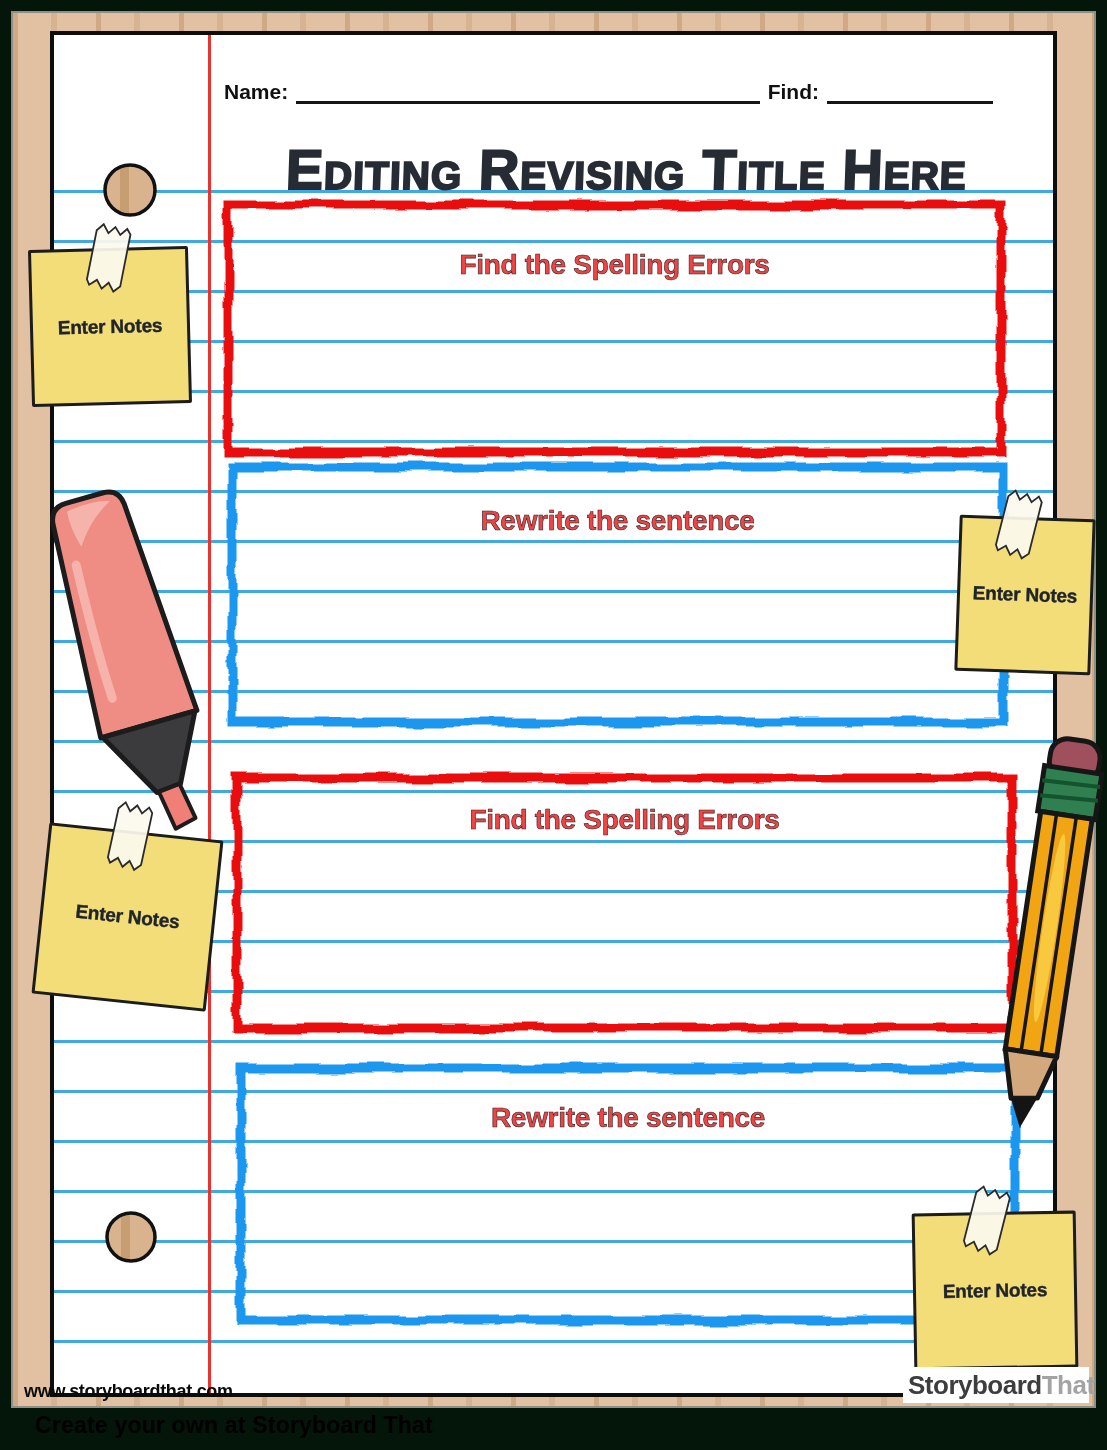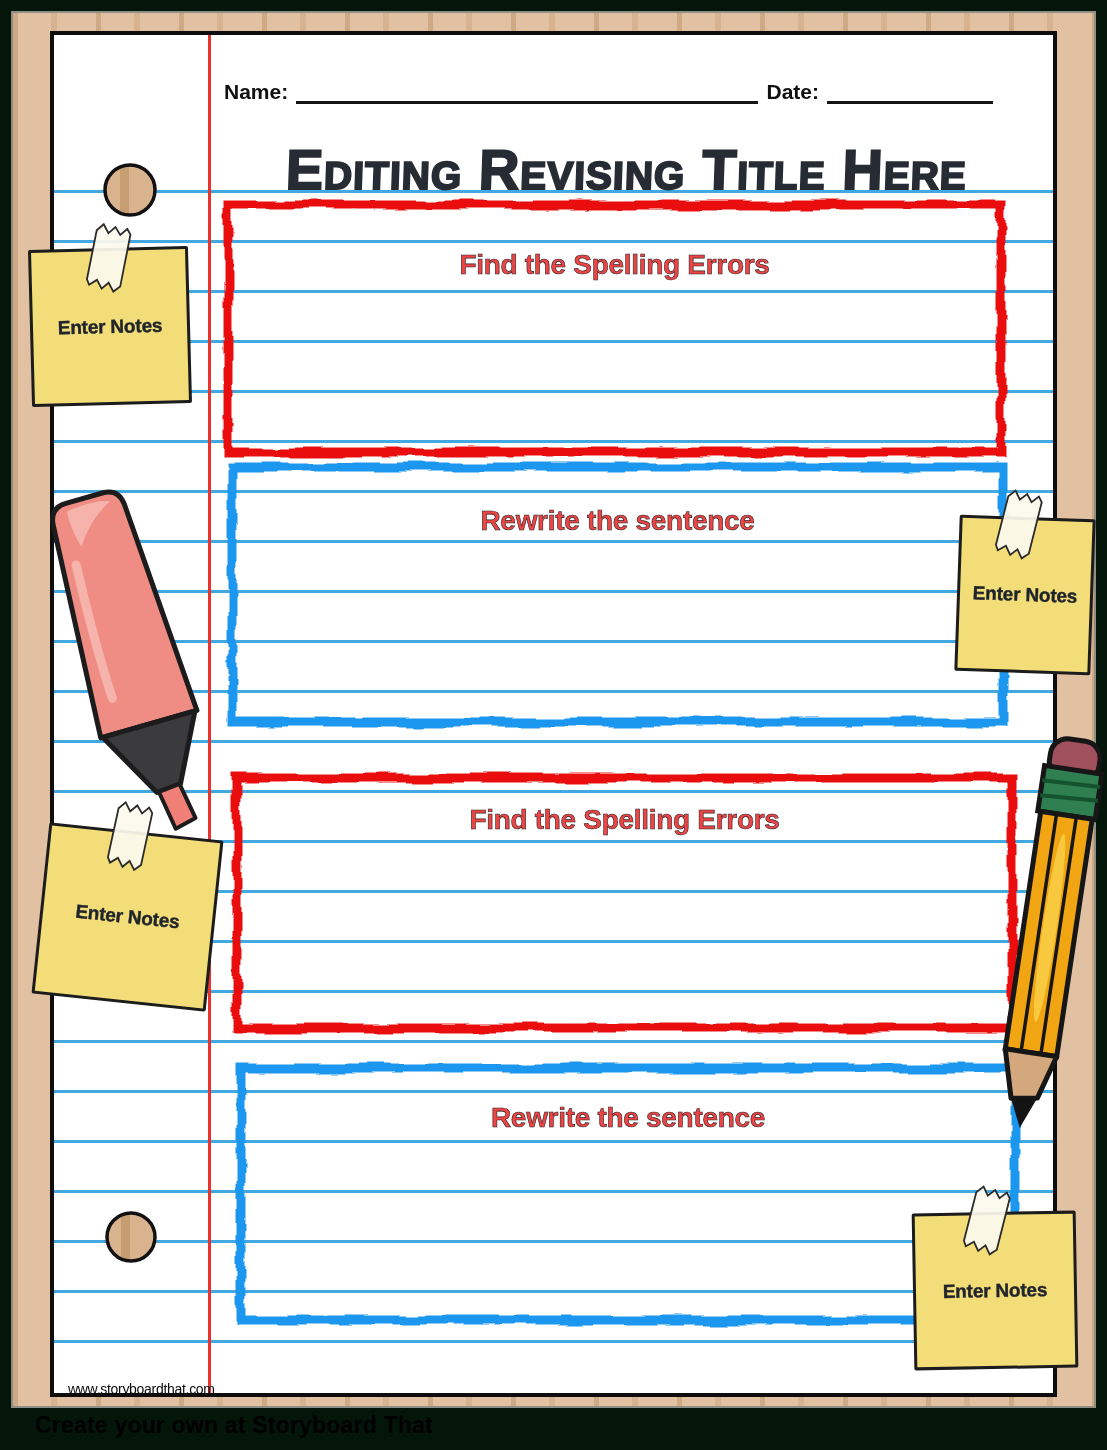--- a/index.html
+++ b/index.html
@@ -71,21 +71,21 @@
     font-size:19px;font-weight:bold;color:#20242b;
     -webkit-text-stroke:.4px #20242b;letter-spacing:-.2px;
   }
   .sticky-note.n1{left:30px;top:248px;width:160px;height:157px;transform:rotate(-1.5deg);}
   .sticky-note.n2{left:957px;top:517px;width:136px;height:156px;transform:rotate(2deg);}
   .sticky-note.n3{left:40px;top:831px;width:175px;height:172px;transform:rotate(6deg);}
   .sticky-note.n4{left:913px;top:1212px;width:164px;height:157px;transform:rotate(-1deg);}
   
   .site-url{
     position:absolute;left:24px;top:1381px;z-index:7;
-    font-size:14px;font-weight:normal;color:#0a0a0a;letter-spacing:-.3px;margin-left:44px;
+    font-size:18px;font-weight:bold;color:#0a0a0a;letter-spacing:-.3px;
   }
   .logo-patch{
     position:absolute;left:903px;top:1367px;width:186px;height:36px;z-index:7;
     background:#ffffff;display:flex;align-items:center;gap:5px;
   }
   .logo-text{font-size:26px;font-weight:bold;letter-spacing:-.5px;white-space:nowrap;}
   .logo-text .lt-a{color:#3d3d3d;}
   .logo-text .lt-b{color:#a3a3a3;}
   .bottom-caption{
     position:absolute;left:35px;top:1412px;z-index:2;
@@ -101,21 +101,21 @@
 
   <div class="wood-frame"></div>
 
   <div class="paper">
     <div class="ruled-lines"></div>
     <div class="margin-line" style="background:#e8332e;"></div>
 
     <div class="name-date-row">
       <span>Name:</span>
       <div class="rule-blank blank-name"></div>
-      <span>Date:</span>
+      <span>Find:</span>
       <div class="rule-blank blank-date"></div>
     </div>
 
     <div class="sheet-title">Editing Revising Title Here</div>
   </div>
 
   <svg class="overlay" width="1107" height="1450" viewBox="0 0 1107 1450">
     <defs>
       <filter id="rough" x="-6%" y="-6%" width="112%" height="112%">
         <feTurbulence type="fractalNoise" baseFrequency="0.02 0.045" numOctaves="2" seed="7" result="n"></feTurbulence>
@@ -199,14 +199,21 @@
       <line x1="18" y1="76" x2="18" y2="316" stroke="#161616" stroke-width="3.5"></line>
       <line x1="38" y1="76" x2="38" y2="316" stroke="#161616" stroke-width="3.5"></line>
       <ellipse cx="28" cy="190" rx="7" ry="95" fill="#f8c93e"></ellipse>
       <path d="M2,316 L54,316 L41,360 L15,364 Z" fill="#d2a87c" stroke="#161616" stroke-width="5" stroke-linejoin="round"></path>
       <path d="M15,364 L41,360 L28,392 Z" fill="#141414"></path>
     </g>
   </svg>
 
   <div class="site-url">www.storyboardthat.com</div>
 
+  <div class="logo-patch">
+    <svg width="46" height="32" viewBox="0 0 46 32">
+      <path d="M7,2 h16 a5,5 0 0 1 5,5 v10 a5,5 0 0 1 -5,5 h-10 l-9,7 2,-7 h0 a5,5 0 0 1 -4,-5 v-10 a5,5 0 0 1 5,-5 Z" fill="#1b1b1b"></path>
+      <path d="M17,9 h16 a5,5 0 0 1 5,5 v8 a5,5 0 0 1 -5,5 h-9 l-8,5 2,-5 h-1 a5,5 0 0 1 -5,-5 v-8 a5,5 0 0 1 5,-5 Z" fill="#9b9b9b" stroke="#ffffff" stroke-width="1.5"></path>
+    </svg>
+    <span class="logo-text"><span class="lt-a">Storyboard</span><span class="lt-b">That</span></span>
+  </div>
 
 </div>
 
 </body></html>

